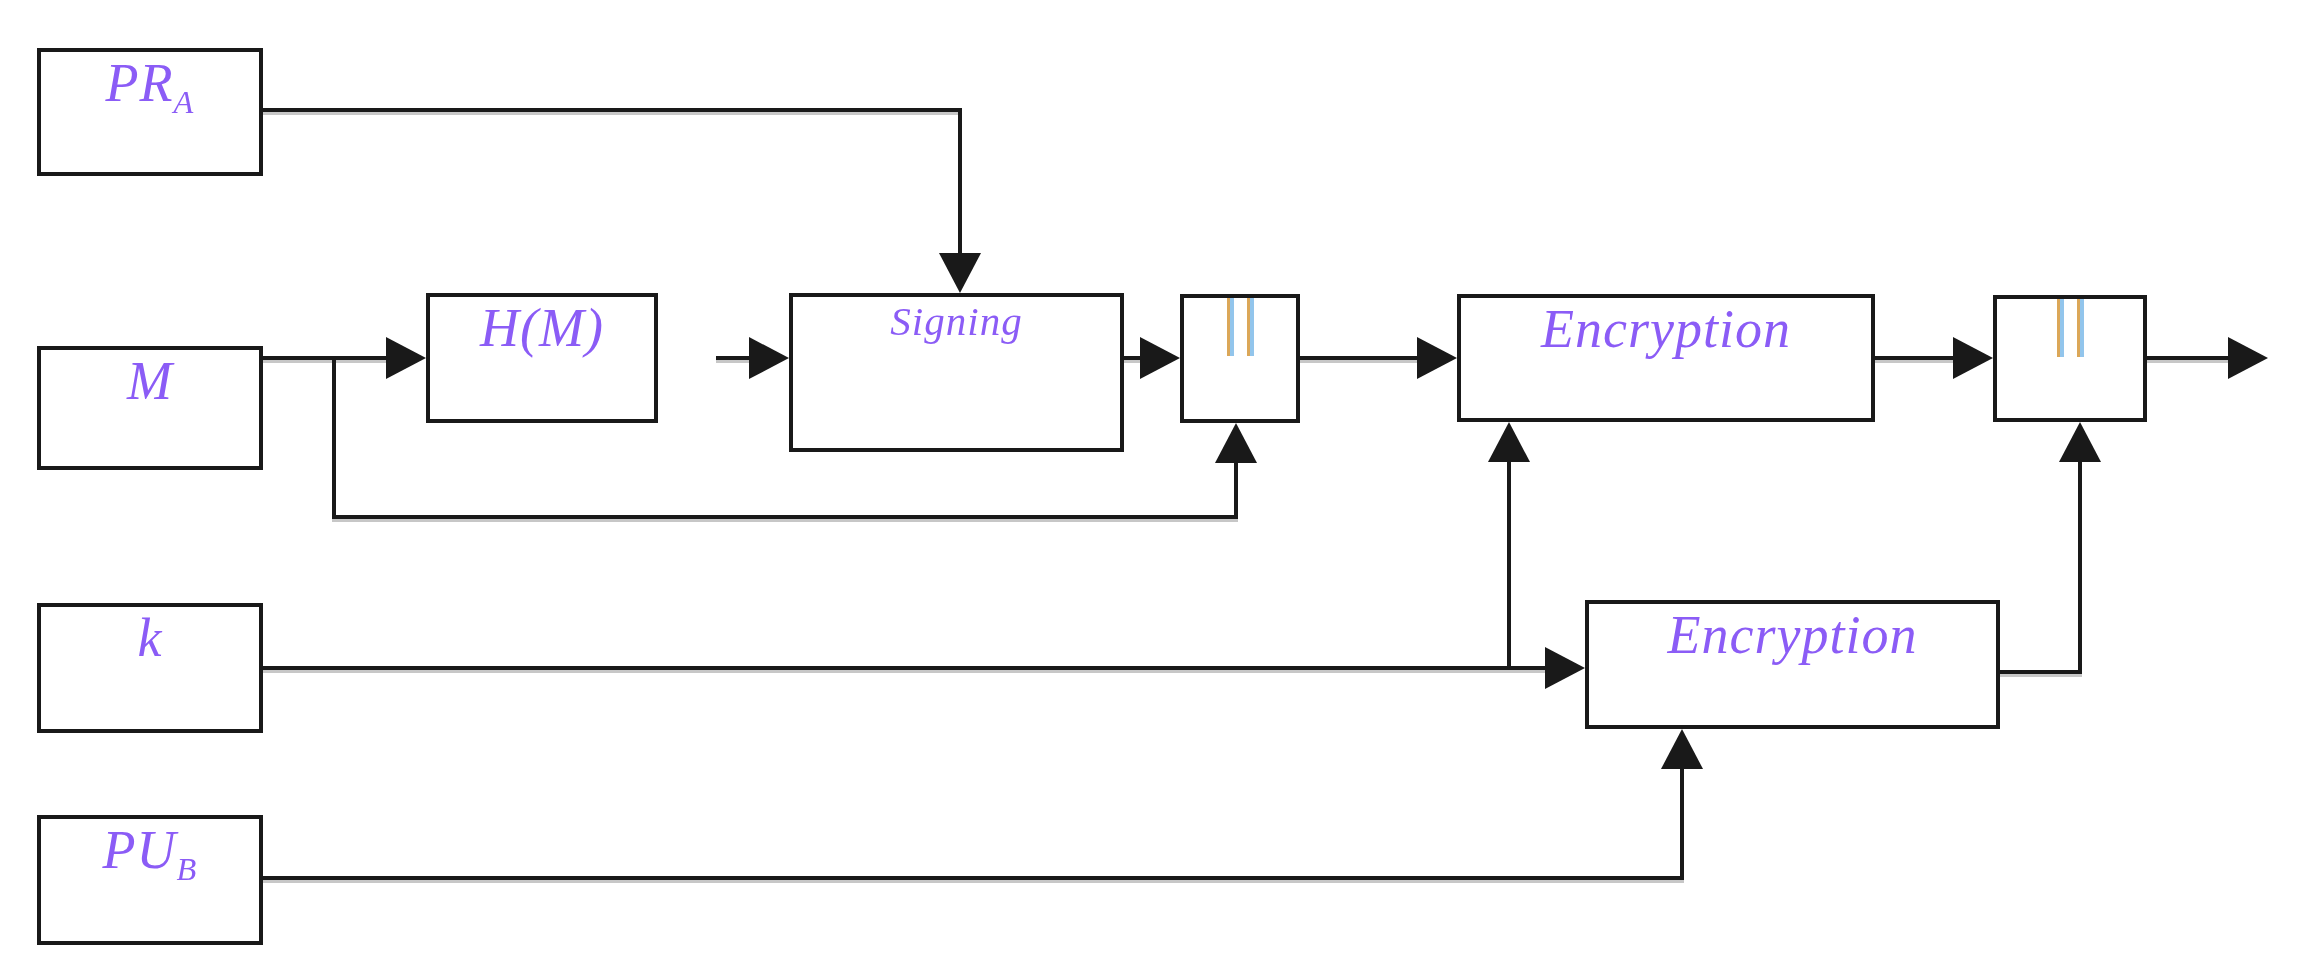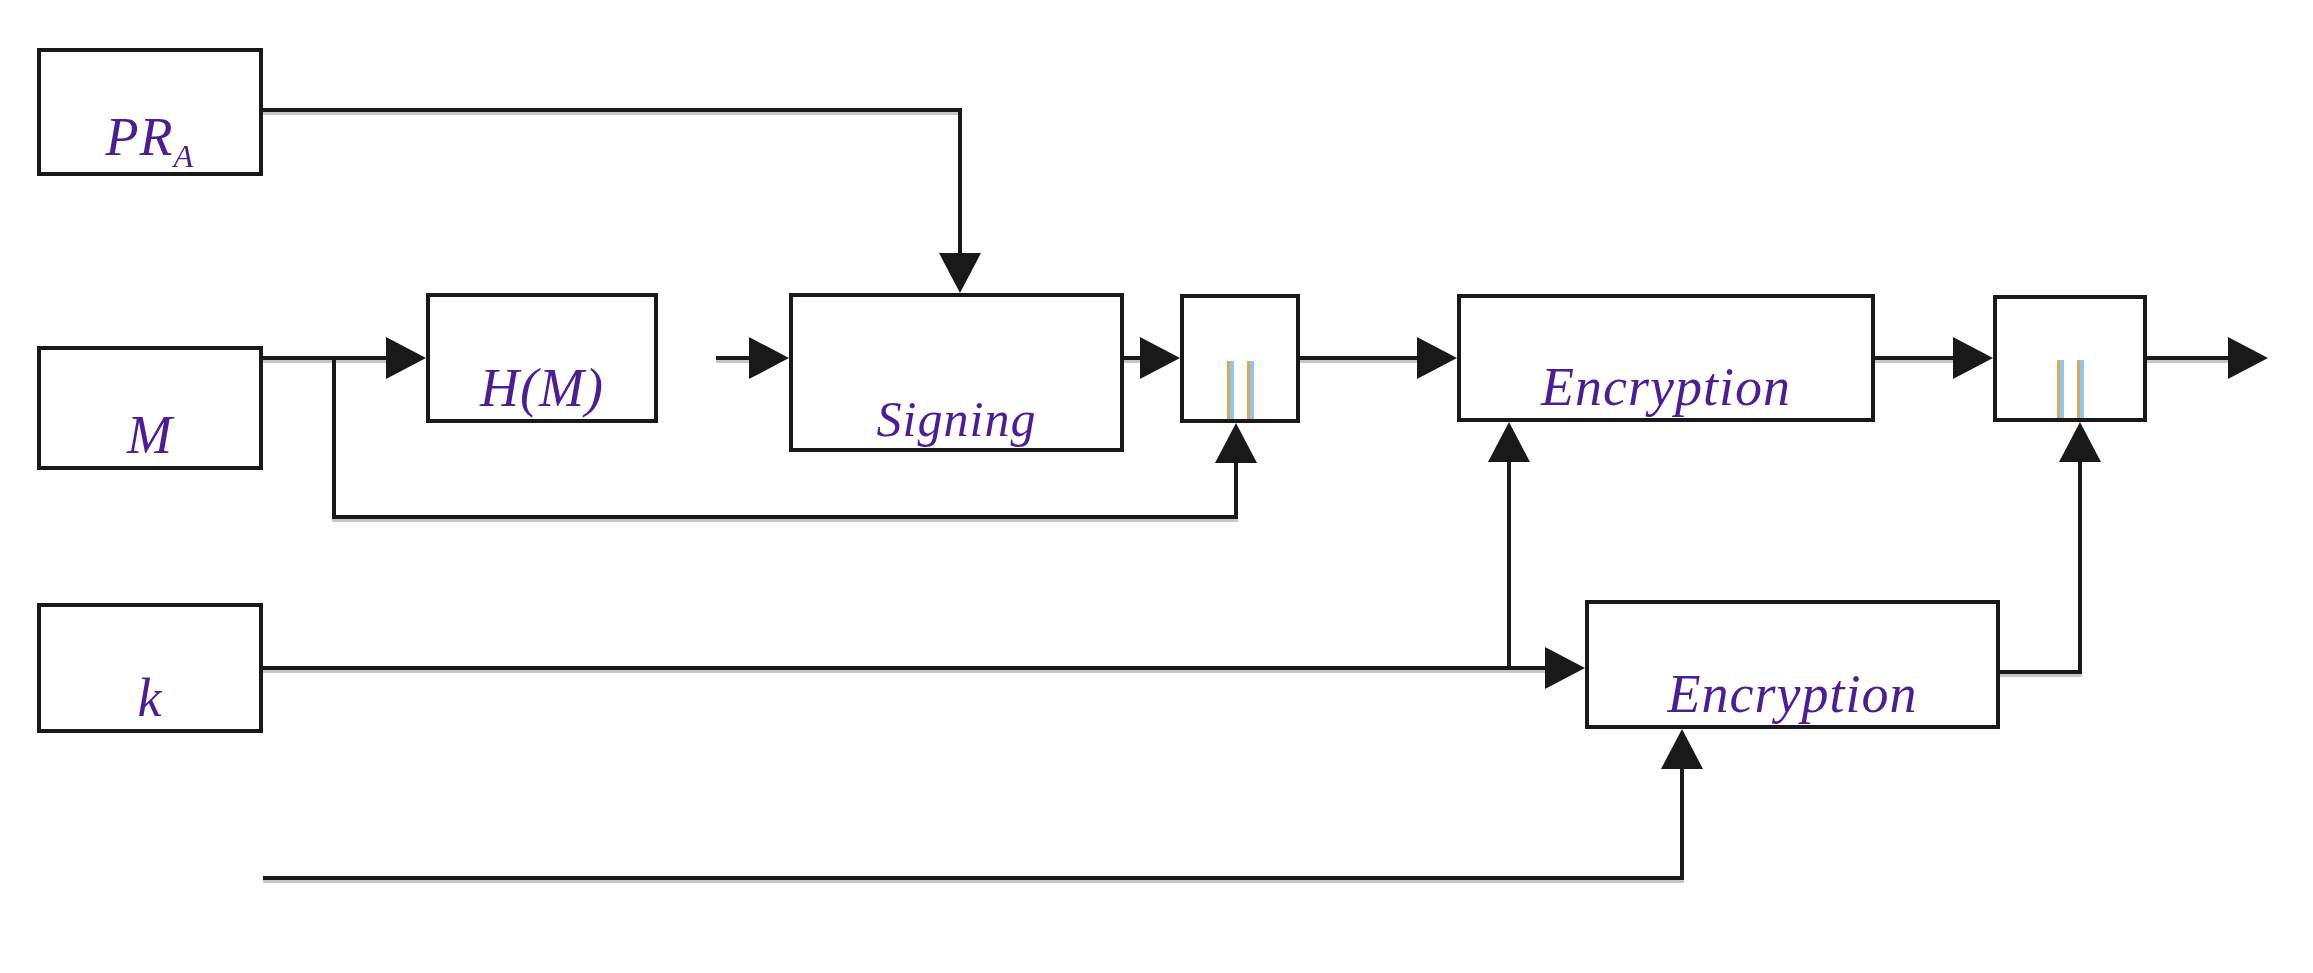--- a/index.html
+++ b/index.html
@@ -11,34 +11,34 @@
     font-family: "Liberation Serif", serif;
     overflow: hidden;
   }
   
   .node {
     position: absolute;
     box-sizing: border-box;
     border: 4px solid #191919;
     background: #ffffff;
     display: flex;
-    align-items: flex-end;
+    align-items: flex-start;
     justify-content: center;
     font-style: italic;
     font-size: 54px;
-    color: #4c1d95;
+    color: #8b5cf6;
     letter-spacing: 1px;
   }
   .node sub { font-size: 0.6em; line-height: 1; }
   #n-pra     { left: 37px;   top: 48px;  width: 226px; height: 128px; }
   #n-m       { left: 37px;   top: 346px; width: 226px; height: 124px; }
   #n-k       { left: 37px;   top: 603px; width: 226px; height: 130px; }
   #n-pub     { left: 37px;   top: 815px; width: 226px; height: 130px; }
   #n-hm      { left: 426px;  top: 293px; width: 232px; height: 130px; }
-  #n-signing { left: 789px;  top: 293px; width: 335px; height: 159px; font-size: 50px; }
+  #n-signing { left: 789px;  top: 293px; width: 335px; height: 159px; font-size: 41px; }
   #n-c1      { left: 1180px; top: 294px; width: 120px; height: 129px; }
   #n-enc-top { left: 1457px; top: 294px; width: 418px; height: 128px; }
   #n-c2      { left: 1993px; top: 295px; width: 154px; height: 127px; }
   #n-enc-bot { left: 1585px; top: 600px; width: 415px; height: 129px; }
 
   
   .cbars { display: flex; gap: 13px; }
   .cbar {
     width: 7px; height: 58px;
     background: linear-gradient(to right, #DBA758 0%, #DBA758 48%, #92C5EC 48%, #92C5EC 100%);
@@ -96,20 +96,23 @@
 
   <div class="node" id="n-pra">
     <span><span>PR</span><sub>A</sub></span>
   </div>
   <div class="node" id="n-m">
     <span>M</span>
   </div>
   <div class="node" id="n-k">
     <span>k</span>
   </div>
+  <div class="node" id="n-pub">
+    <span><span>PU</span><sub>B</sub></span>
+  </div>
 
   <div class="node" id="n-hm">
     <span>H(M)</span>
   </div>
   <div class="node" id="n-signing">
     <span>Signing</span>
   </div>
   <div class="node" id="n-c1">
     <span class="sr">||</span>
     <span class="cbars" aria-hidden="true">

